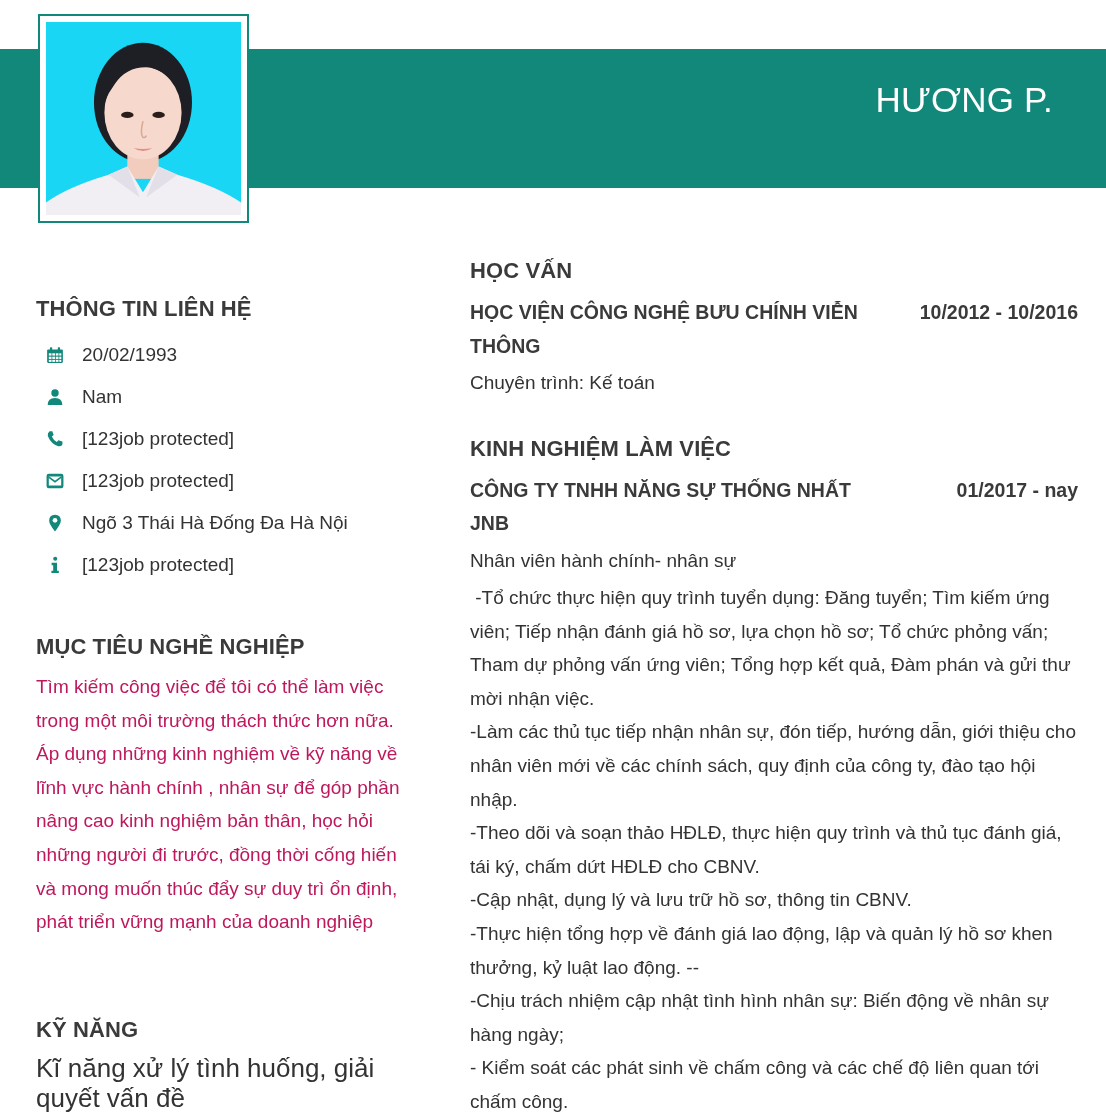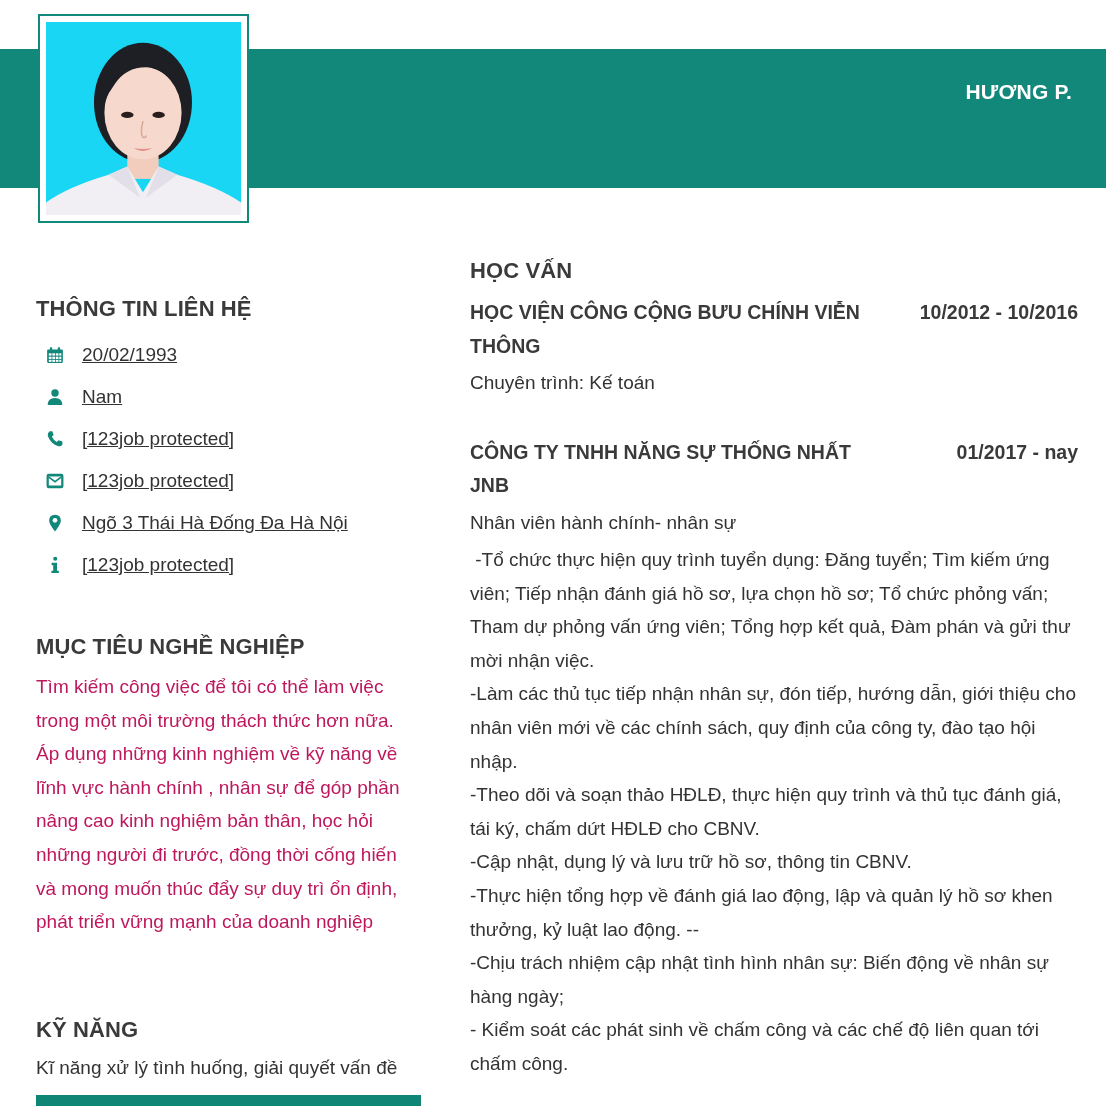--- a/index.html
+++ b/index.html
@@ -4,57 +4,57 @@
   <style>
     * { box-sizing: border-box; margin: 0; padding: 0; }
     html, body { width: 1106px; height: 1120px; overflow: hidden; background: #ffffff; }
     body { position: relative; font-family: "Liberation Sans", "DejaVu Sans", sans-serif; color: #333333; }
 
     .header-band {
       position: absolute; left: 0; top: 49px; width: 1106px; height: 139px;
       background: #12887a;
     }
     .name {
-      position: absolute; right: 34px; top: 80px;
-      color: #ffffff; font-weight: bold; font-size: 21px; letter-spacing: 0.2px;
+      position: absolute; right: 53px; top: 80px;
+      color: #ffffff; font-weight: normal; font-size: 35px; letter-spacing: 0.2px;
     }
     .photo-frame {
       position: absolute; left: 38px; top: 14px; width: 211px; height: 209px;
       background: #ffffff; border: 2px solid #12887a; padding: 6px;
     }
     .photo {
       width: 100%; height: 100%; background: #19d6f4; position: relative; overflow: hidden;
     }
     .photo svg { position: absolute; left: 0; top: 0; width: 100%; height: 100%; }
 
     .left-col { position: absolute; left: 36px; top: 252px; width: 386px; margin-top: 44px; }
     .right-col { position: absolute; left: 470px; top: 258px; width: 608px; }
 
     .section-title {
       font-weight: bold; font-size: 22px; color: #3a3a3a; letter-spacing: 0.1px;
     }
 
     .contact-list { list-style: none; margin-top: 12px; }
     .contact-item {
-      display: flex; align-items: center; height: 42px; font-size: 19px; color: #333; text-decoration: underline;
+      display: flex; align-items: center; height: 42px; font-size: 19px; color: #333;
     }
     .contact-icon {
       width: 20px; height: 20px; margin-left: 9px; margin-right: 17px;
       display: inline-flex; align-items: center; justify-content: center;
     }
     .contact-icon svg { width: 18px; height: 18px; fill: #12887a; }
 
     .objective { margin-top: 48px; }
     .objective-text {
       margin-top: 10px; font-size: 19px; line-height: 33.6px; color: #be185d;
     }
 
     .skills { margin-top: 78px; }
     .skill-item { margin-top: 10px; }
-    .skill-name { font-size: 19px; color: #333; line-height: 30px; }
+    .skill-name { font-size: 26px; color: #333; line-height: 30px; }
     .skill-bar {
       margin-top: 12px; width: 385px; height: 11px; background: #e6e6e6;
     }
     .skill-bar-fill { height: 100%; background: #0f8576; }
     .skill-item + .skill-item { margin-top: 14px; }
 
     .entry-head {
       display: flex; justify-content: space-between; align-items: flex-start;
       margin-top: 12px;
     }
@@ -194,27 +194,28 @@
     <div class="skill-item">
       <div class="skill-name">Kĩ năng giao tiếp</div>
     </div>
   </section>
 </div>
 
 <div class="right-col">
   <section>
     <h2 class="section-title">HỌC VẤN</h2>
     <div class="entry-head">
-      <div class="entry-title">HỌC VIỆN CÔNG CỘNG BƯU CHÍNH VIỄN THÔNG</div>
+      <div class="entry-title">HỌC VIỆN CÔNG NGHỆ BƯU CHÍNH VIỄN THÔNG</div>
       <div class="entry-date">10/2012 - 10/2016</div>
     </div>
     <div class="entry-sub">Chuyên trình: Kế toán</div>
   </section>
 
   <section class="experience">
+    <h2 class="section-title">KINH NGHIỆM LÀM VIỆC</h2>
     <div class="entry-head">
       <div class="entry-title">CÔNG TY TNHH NĂNG SỰ THỐNG NHẤT JNB</div>
       <div class="entry-date">01/2017 - nay</div>
     </div>
     <div class="entry-sub">Nhân viên hành chính- nhân sự</div>
     <div class="desc">
       <p style="white-space:pre-wrap"> -Tổ chức thực hiện quy trình tuyển dụng: Đăng tuyển; Tìm kiếm ứng viên; Tiếp nhận đánh giá hồ sơ, lựa chọn hồ sơ; Tổ chức phỏng vấn; Tham dự phỏng vấn ứng viên; Tổng hợp kết quả, Đàm phán và gửi thư mời nhận việc.</p>
       <p>-Làm các thủ tục tiếp nhận nhân sự, đón tiếp, hướng dẫn, giới thiệu cho nhân viên mới về các chính sách, quy định của công ty, đào tạo hội nhập.</p>
       <p>-Theo dõi và soạn thảo HĐLĐ, thực hiện quy trình và thủ tục đánh giá, tái ký, chấm dứt HĐLĐ cho CBNV.</p>
       <p>-Cập nhật, dụng lý và lưu trữ hồ sơ, thông tin CBNV.</p>

